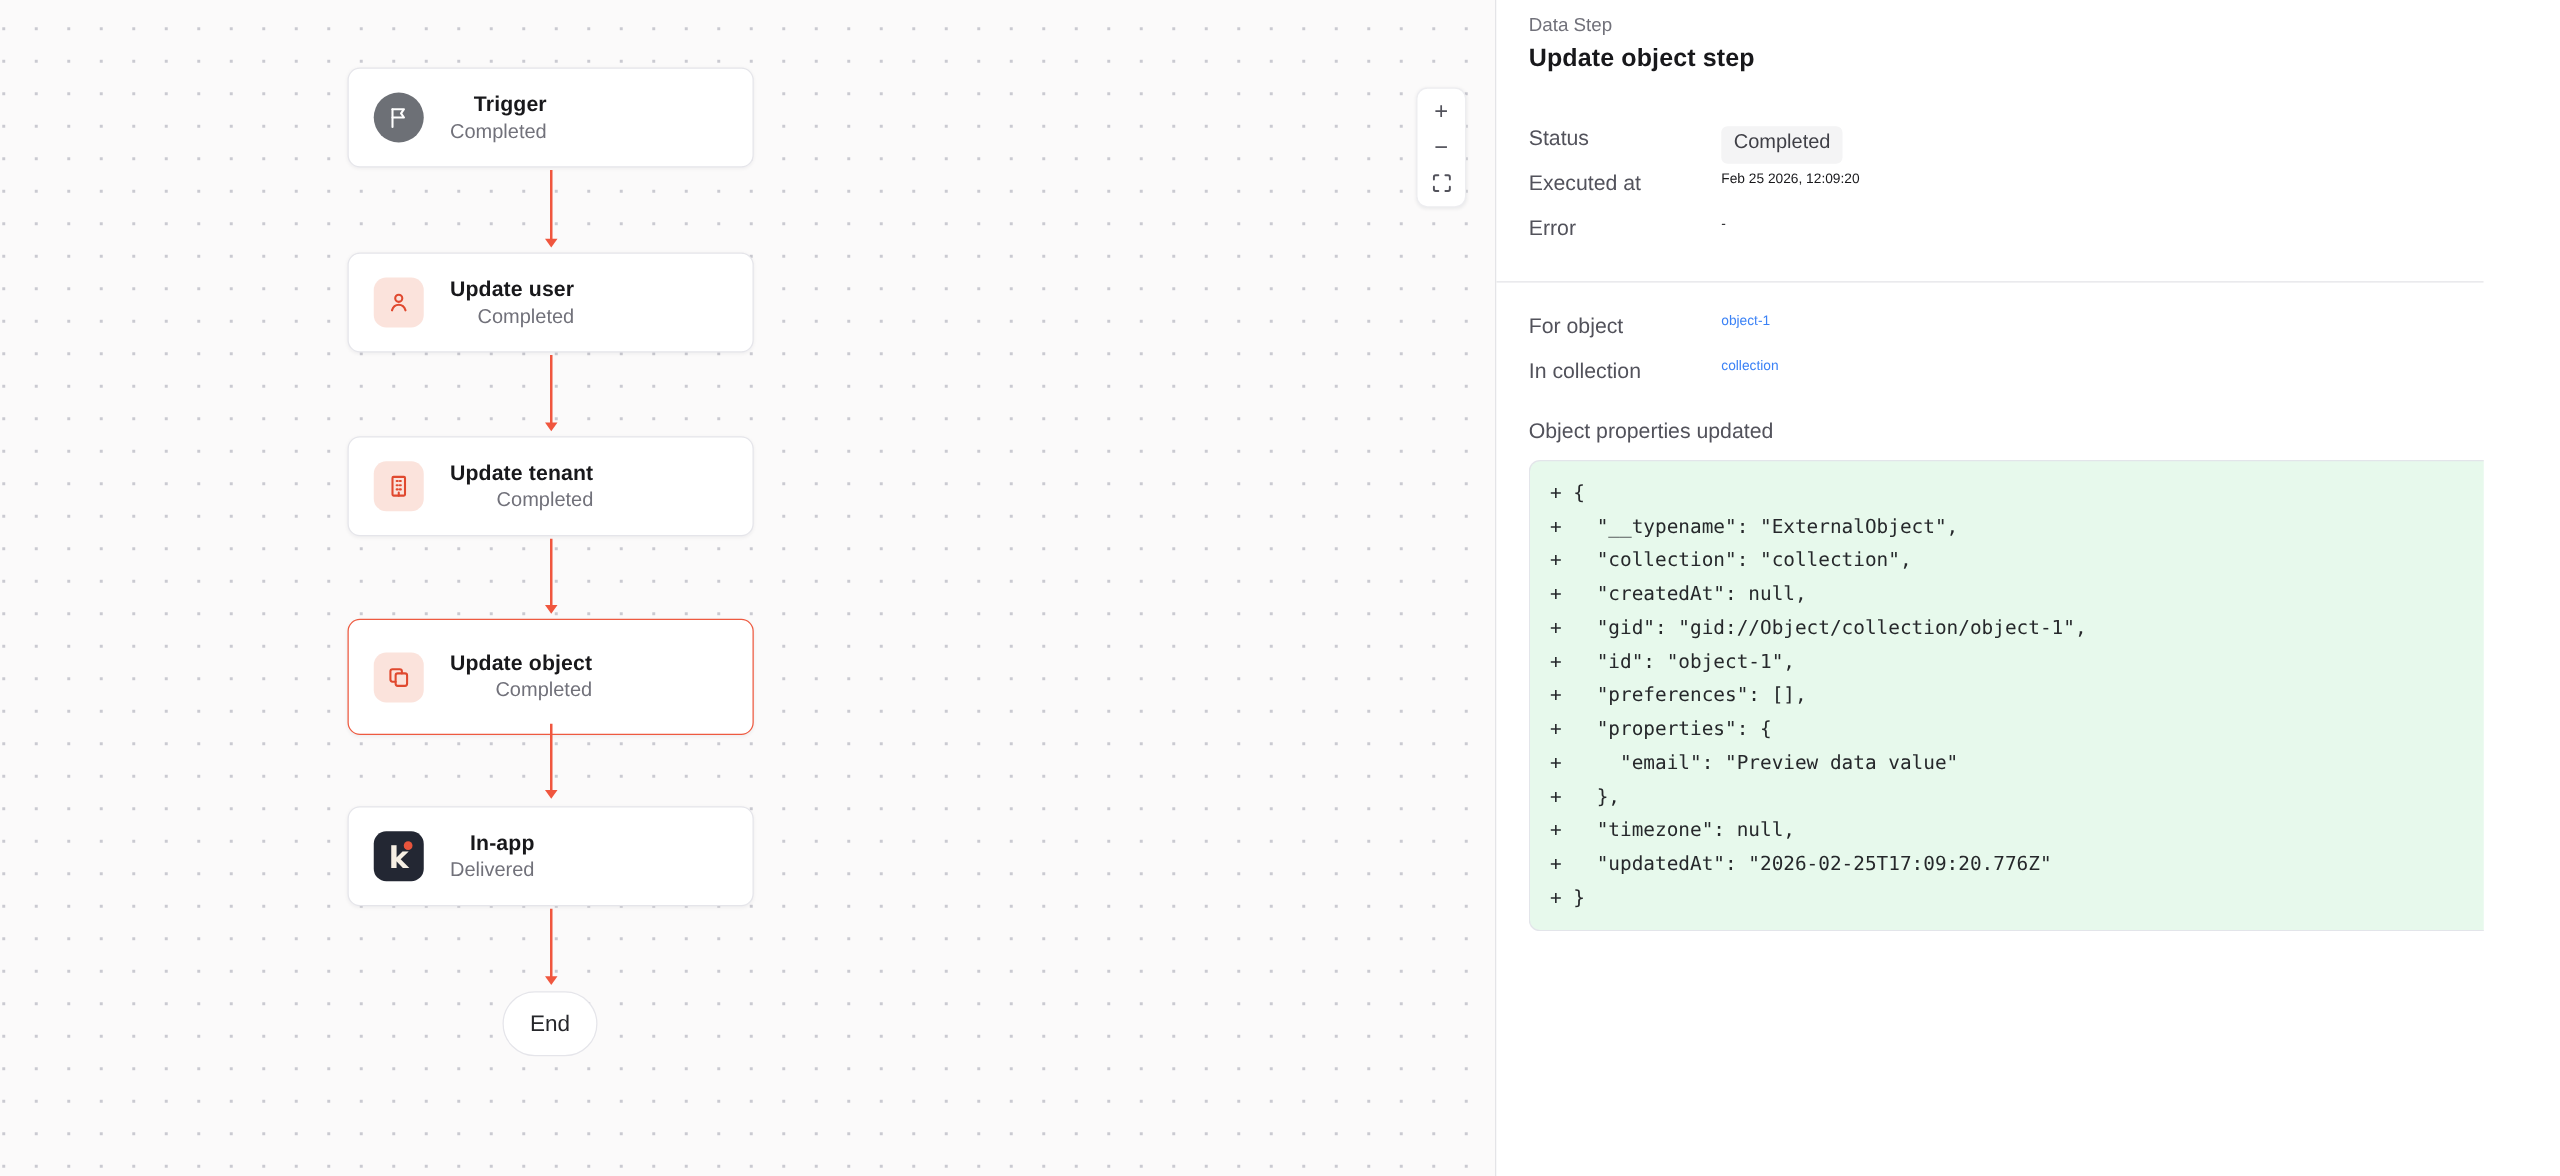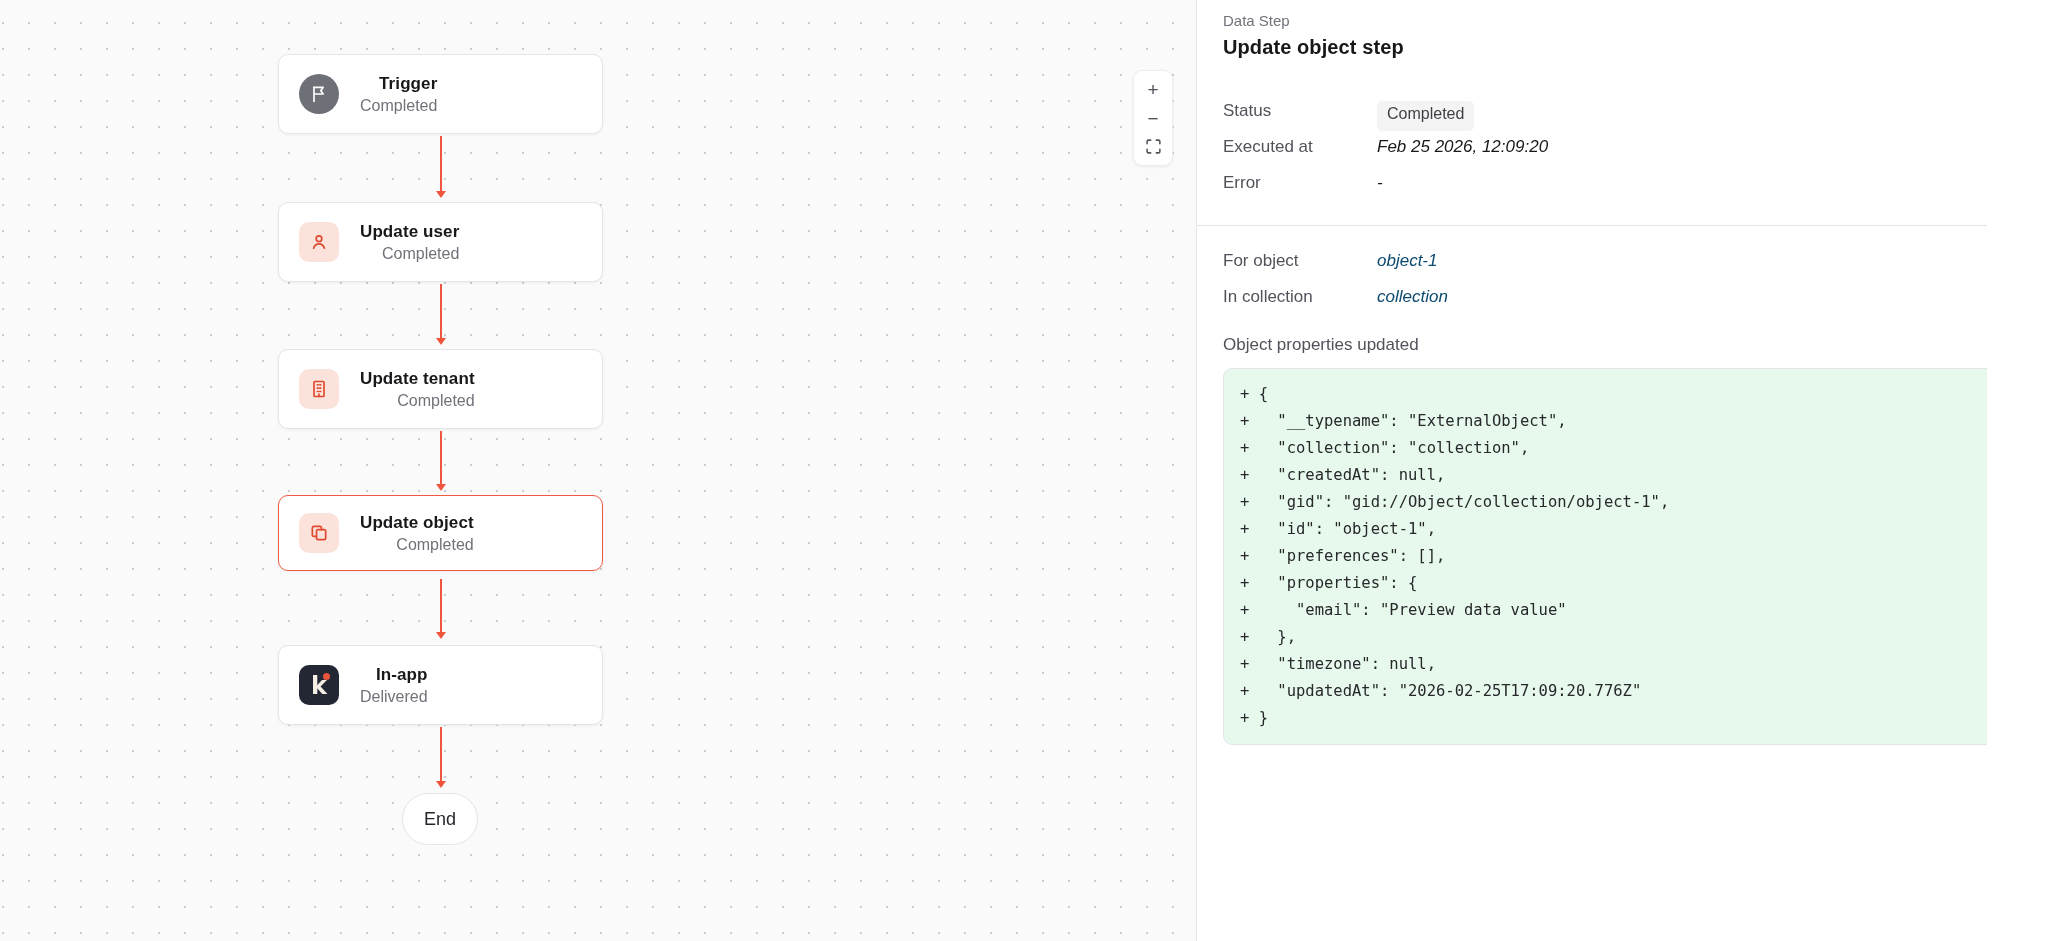--- a/index.html
+++ b/index.html
@@ -61,22 +61,22 @@
     position:absolute; left:1196px; top:0; width:791px; height:941px;
     background:#ffffff; border-left:1px solid #e4e4e7; overflow:hidden;
   }
   .panel-inner { padding:12px 0 0 26px; }
   .eyebrow { font-size:15px; color:#71717a; margin-bottom:7px; }
   .panel-title { font-size:20px; font-weight:700; color:#18181b; letter-spacing:.1px; }
 
   .meta-rows { margin-top:42px; }
   .row { display:flex; min-height:30px; }
   .row-label { flex:0 0 154px; font-size:17px; color:#52525b; }
-  .row-value { font-size:17px; color:#18181b;font-style:italic; }
-  .row-value.link { color:#0c4a6e; cursor:pointer; }
+  .row-value { font-size:11px; color:#18181b; }
+  .row-value.link { color:#3b82f6; cursor:pointer; }
   .badge { display:inline-block; background:#f4f4f5; border-radius:5px;
     padding:4px 10px; font-size:16px; color:#3f3f46; }
   .row + .row { margin-top:6px; }
 
   .divider { border:none; border-top:1px solid #e4e4e7; margin:22px 0 0 -26px; }
 
   .object-rows { margin-top:25px; }
   .props-label { margin-top:13px; min-height:30px; display:flex; align-items:center;
     font-size:17px; color:#52525b; }
 
@@ -142,21 +142,21 @@
       <span class="node-title">Update tenant</span>
       <span class="node-status">Completed</span>
     </div>
   </div>
 
   <div class="edge" style="top:431px; height:60px;">
     <div class="line"></div>
       <div class="head"></div>
   </div>
 
-  <div class="node selected" style="top:495px; height:76px;">
+  <div class="node selected" style="top:495px; height:93px;">
     <div class="node-icon pink">
       <svg width="20" height="20" viewBox="0 0 24 24" fill="none" stroke="#e0492f" stroke-width="2" stroke-linecap="round" stroke-linejoin="round">
         <rect x="9" y="8" width="11" height="12" rx="2"></rect>
         <path d="M15 8V6a2 2 0 0 0-2-2H6a2 2 0 0 0-2 2v8a2 2 0 0 0 2 2h3"></path>
       </svg>
     </div>
     <div class="node-text">
       <span class="node-title">Update object</span>
       <span class="node-status">Completed</span>
     </div>

